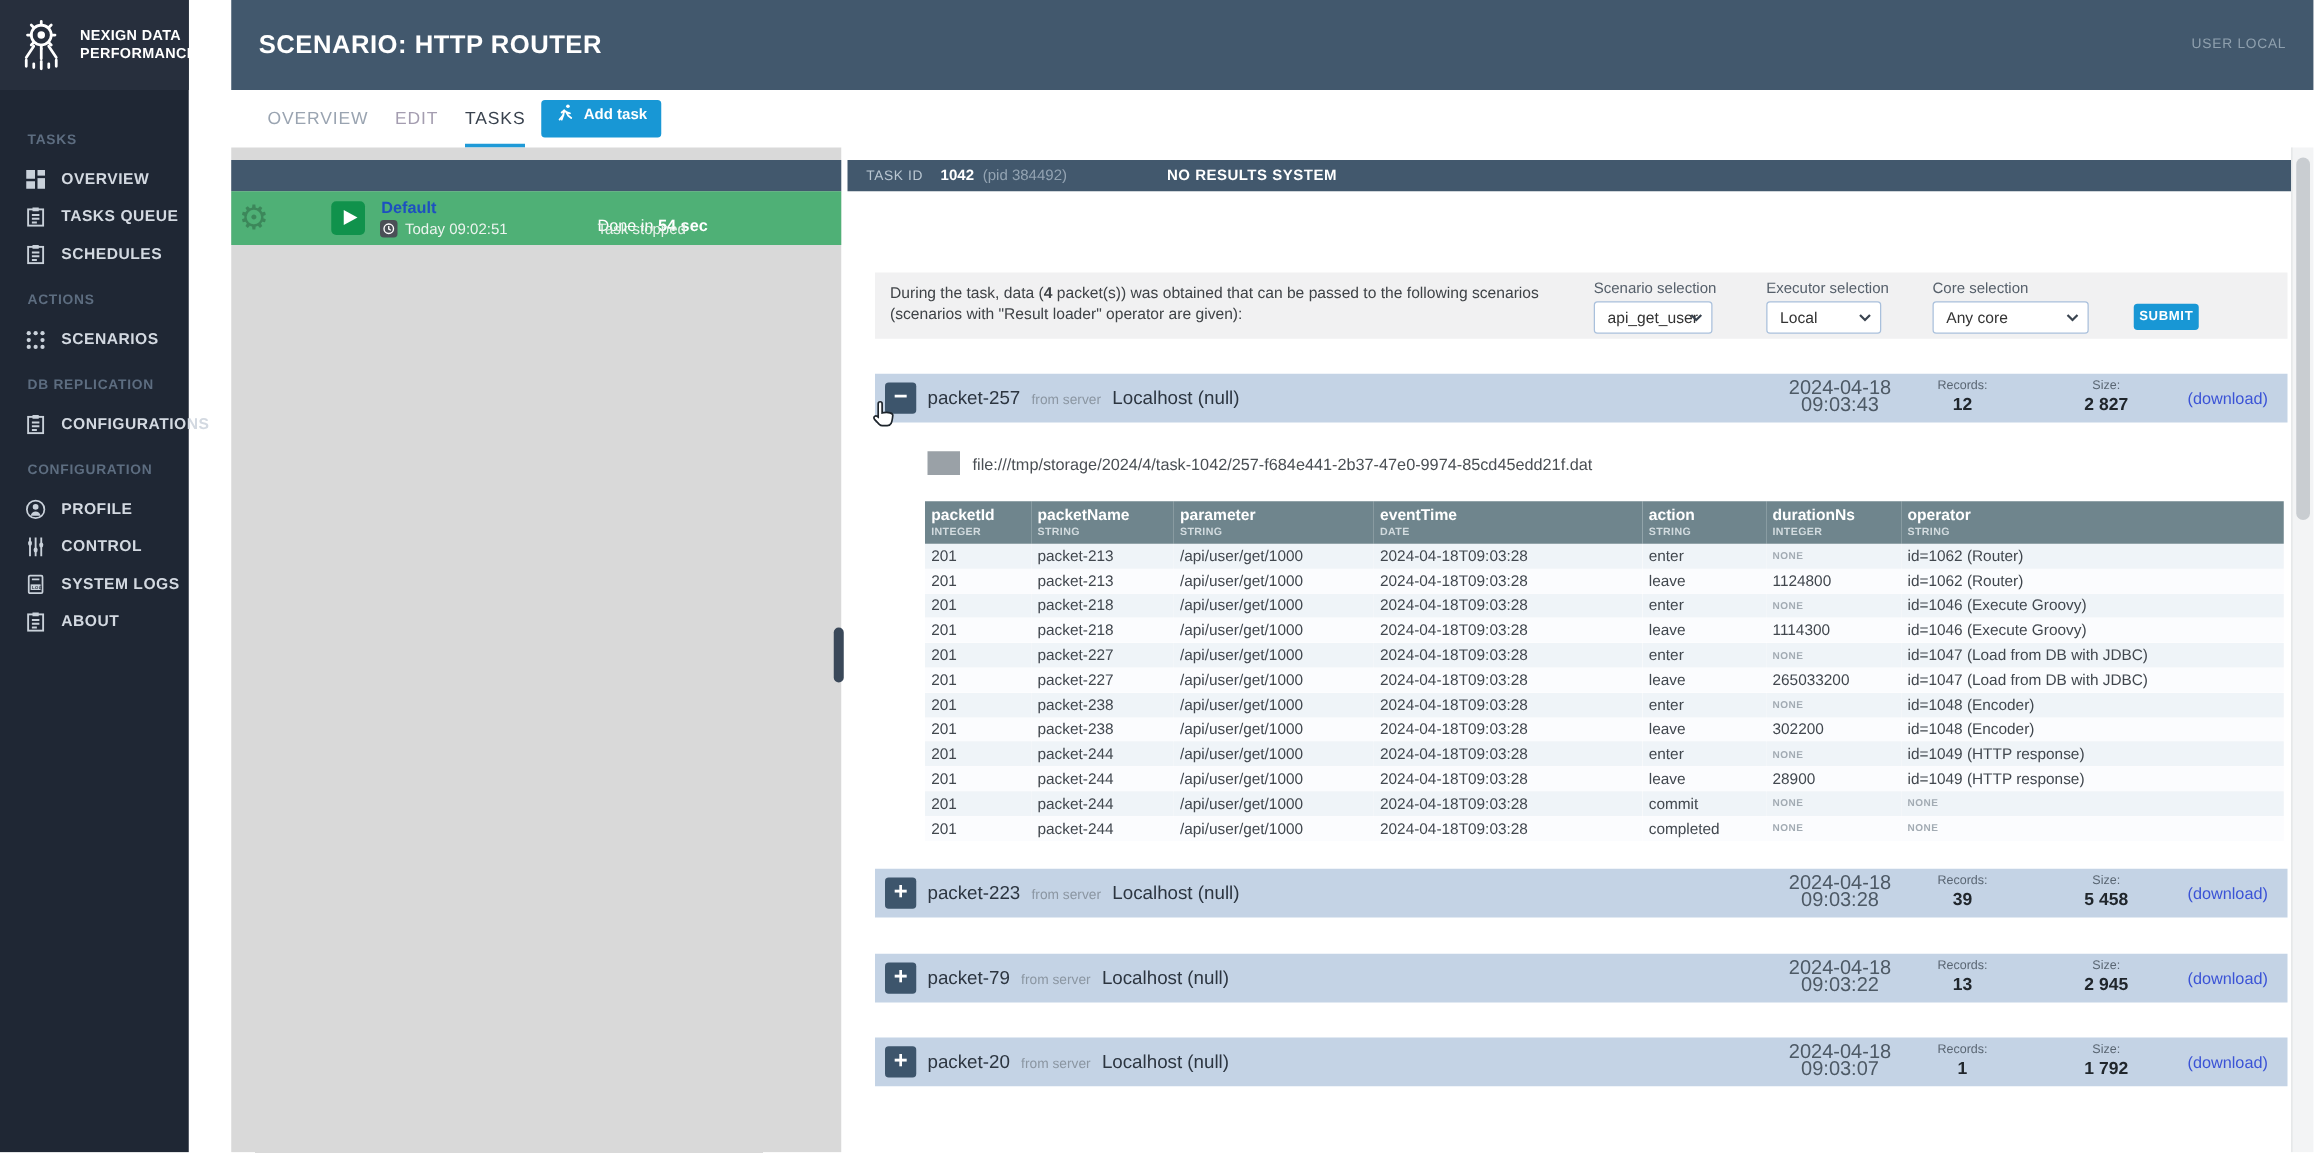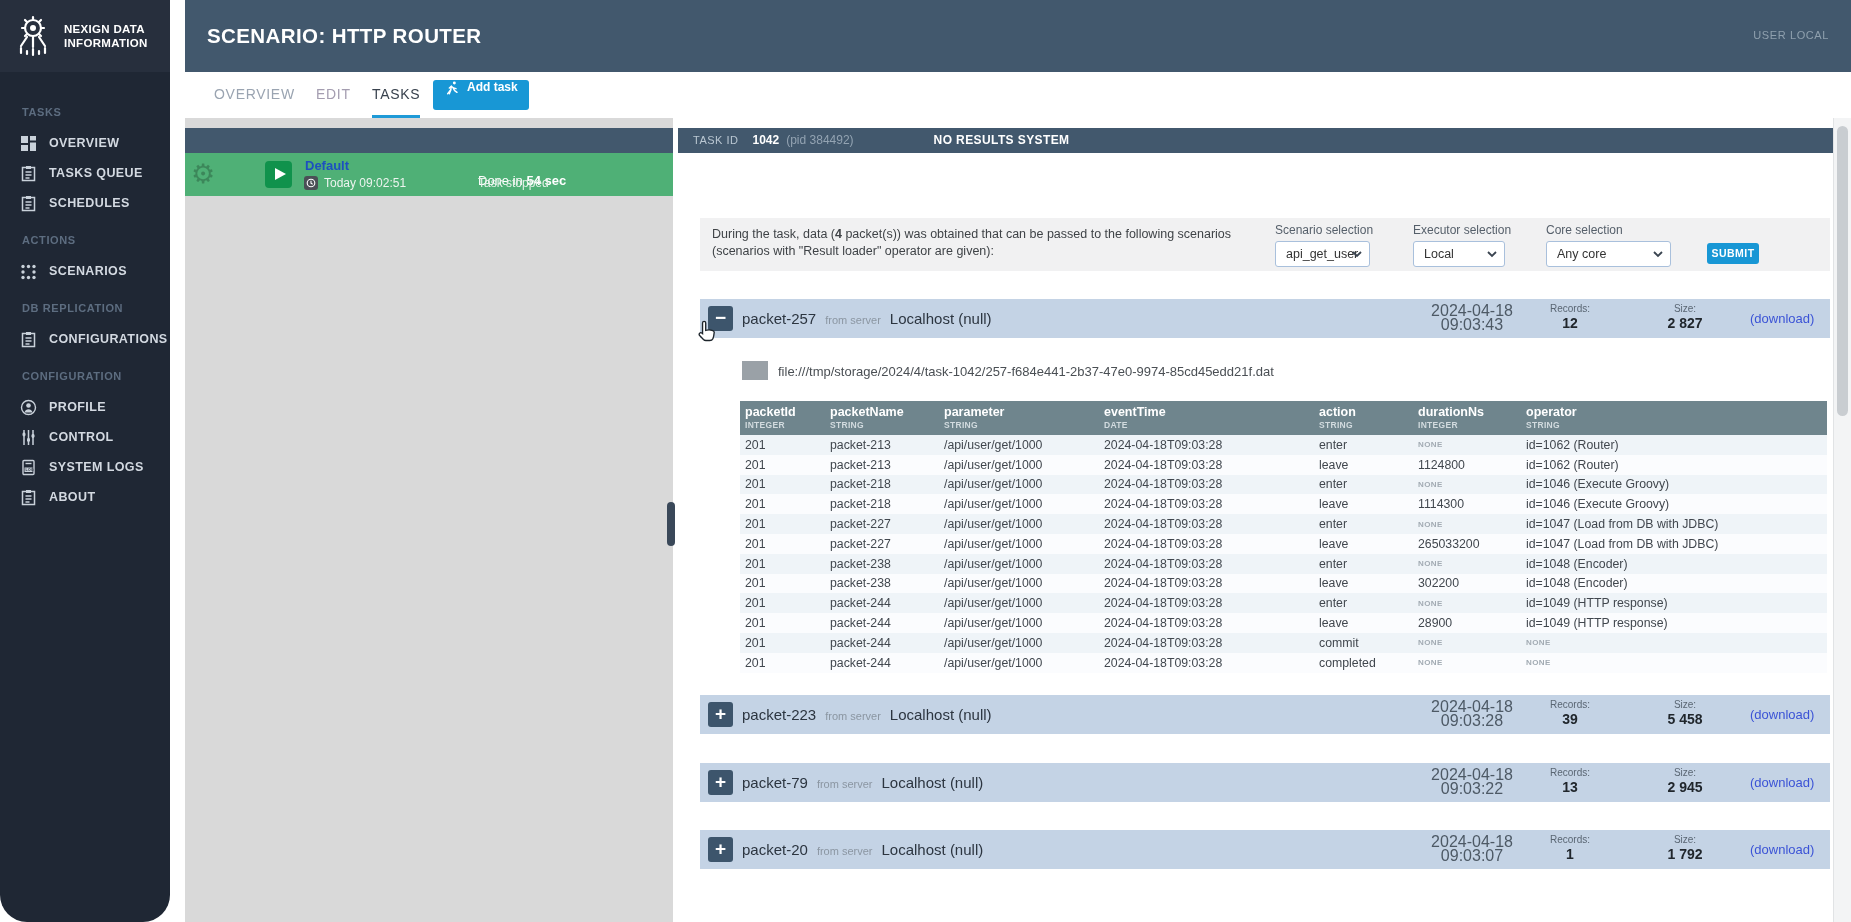--- a/index.html
+++ b/index.html
@@ -1,39 +1,39 @@
 <!DOCTYPE html>
 <html><head>
 <meta charset="utf-8">
 <style>
   * { margin:0; padding:0; box-sizing:border-box; }
   html,body { width:1851px; height:922px; background:#fff; font-family:"Liberation Sans", sans-serif; overflow:hidden; }
   .page { position:relative; width:1851px; height:922px; background:#fff; overflow:hidden; }
 
   
-  .sidebar { position:absolute; left:0; top:0; width:170px; height:922px; background:#1f2734; z-index:5;border-radius:27px; }
+  .sidebar { position:absolute; left:0; top:0; width:151px; height:922px; background:#1f2734; z-index:5; }
   .logo-block { height:72px; background:#272f3d; display:flex; align-items:center; padding-left:10px; }
   .logo-icon { width:46px; height:46px; flex:0 0 46px; }
   .brand { margin-left:8px; color:#fff; font-size:11.5px; font-weight:bold; line-height:14px; letter-spacing:.3px; }
   .nav { padding-top:18px; }
   .nav-section-title { margin:16px 0 10px 22px; font-size:11px; color:#5d6d80; letter-spacing:.6px; font-weight:bold; }
   .nav-item { height:30px; display:flex; align-items:center; padding-left:20px; gap:12px; color:#d3d9e1; font-size:12.5px; font-weight:bold; letter-spacing:.4px; cursor:pointer; }
   .nav-item svg { width:17px; height:17px; flex:0 0 17px; }
 
   
   .topbar { position:absolute; left:185px; top:0; width:1666px; height:72px; background:#42586d; }
   .topbar-title { position:absolute; left:22px; top:0; height:72px; line-height:72px; color:#fff; font-size:20.5px; font-weight:600; letter-spacing:.4px; }
   .user-local { position:absolute; right:22px; top:29px; color:#8fa0ae; font-size:11px; font-weight:normal; letter-spacing:.6px; }
 
   
   .tabstrip { position:absolute; left:185px; top:72px; width:1666px; height:46px; background:#fff; }
   .stab { position:absolute; top:0; height:46px; line-height:44px; font-size:14px; letter-spacing:.7px; color:#9aa4b1; cursor:pointer; }
   .stab.edit { color:#a49db0; }
   .stab.active { color:#39424e; border-bottom:3px solid #1f9ad7; }
-  .add-task-btn { position:absolute; left:248px; top:8px; height:30px; padding:0 11px; background:#1897d5; border-radius:3px; display:flex; align-items:flex-start; gap:7px; cursor:pointer; }
+  .add-task-btn { position:absolute; left:248px; top:8px; height:30px; padding:12px 11px; background:#1897d5; border-radius:3px; display:flex; align-items:flex-end; gap:7px; cursor:pointer; }
   .add-task-btn svg { width:16px; height:16px; }
   .add-task-label { color:#fff; font-size:12px; font-weight:bold; }
 
   
   .left-panel { position:absolute; left:185px; top:118px; width:488px; height:804px; background:#d9d9d9; }
   .lp-bar { position:absolute; left:0; top:10px; width:488px; height:25px; background:#42586d; }
   .task-row { position:absolute; left:0; top:35px; width:488px; height:43px; background:#4fb076; }
   .task-gear { position:absolute; left:6px; top:5px; font-size:27px; color:rgba(25,60,40,.35); }
   .play-btn { position:absolute; left:80px; top:8px; width:27px; height:27px; background:#10924c; border-radius:4px; cursor:pointer; }
   .play-tri { position:absolute; left:10px; top:7px; width:0; height:0; border-left:11px solid #fff; border-top:6.5px solid transparent; border-bottom:6.5px solid transparent; }
@@ -113,21 +113,21 @@
       <svg class="logo-icon" viewBox="0 0 46 46">
         <g stroke="#fff" fill="none" stroke-width="2.2" stroke-linecap="round">
           <circle cx="23" cy="15" r="8"></circle>
           <circle cx="23" cy="15" r="3" fill="#fff" stroke="none"></circle>
           <path d="M23 4v3 M23 23v3 M12 15h3 M31 15h3 M15 7l2 2 M31 7l-2 2 M15 23l2-2 M31 23l-2-2"></path>
           <path d="M23 26v8 M17 24l-6 9 M29 24l6 9 M11 35v5 M35 35v5 M23 36v6 M17 38v3 M29 38v3"></path>
         </g>
       </svg>
       <div class="brand">
         <div>NEXIGN DATA</div>
-        <div>INFORMATION</div>
+        <div>PERFORMANCE</div>
       </div>
     </div>
 
     <div class="nav">
       <div class="nav-section-title">TASKS</div>
       <div class="nav-item">
         <svg viewBox="0 0 17 17" fill="#c9d1da">
             <rect x="1" y="1" width="7" height="7"></rect>
             <rect x="10" y="1" width="6" height="4.5"></rect>
             <rect x="1" y="10" width="7" height="6"></rect>

